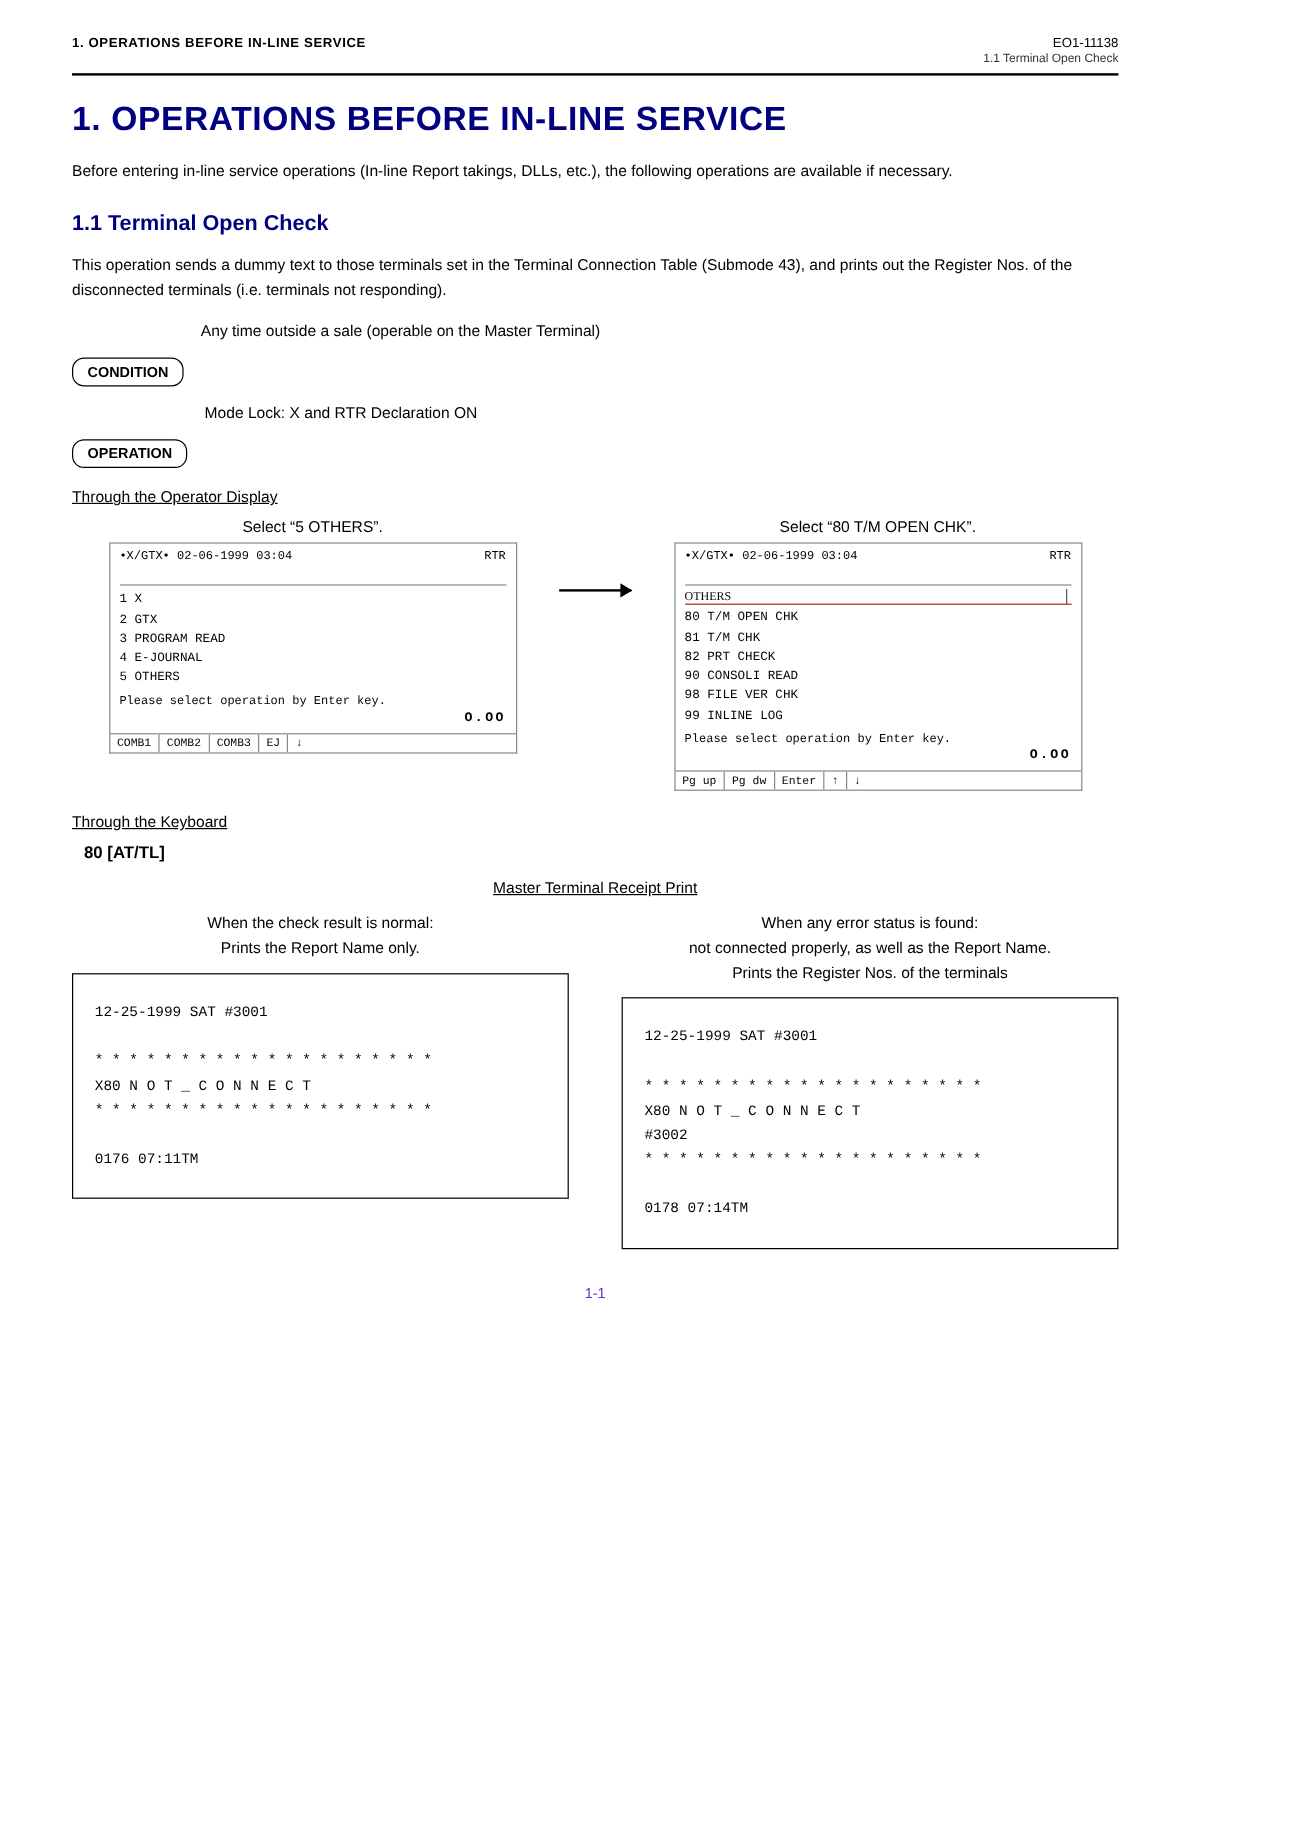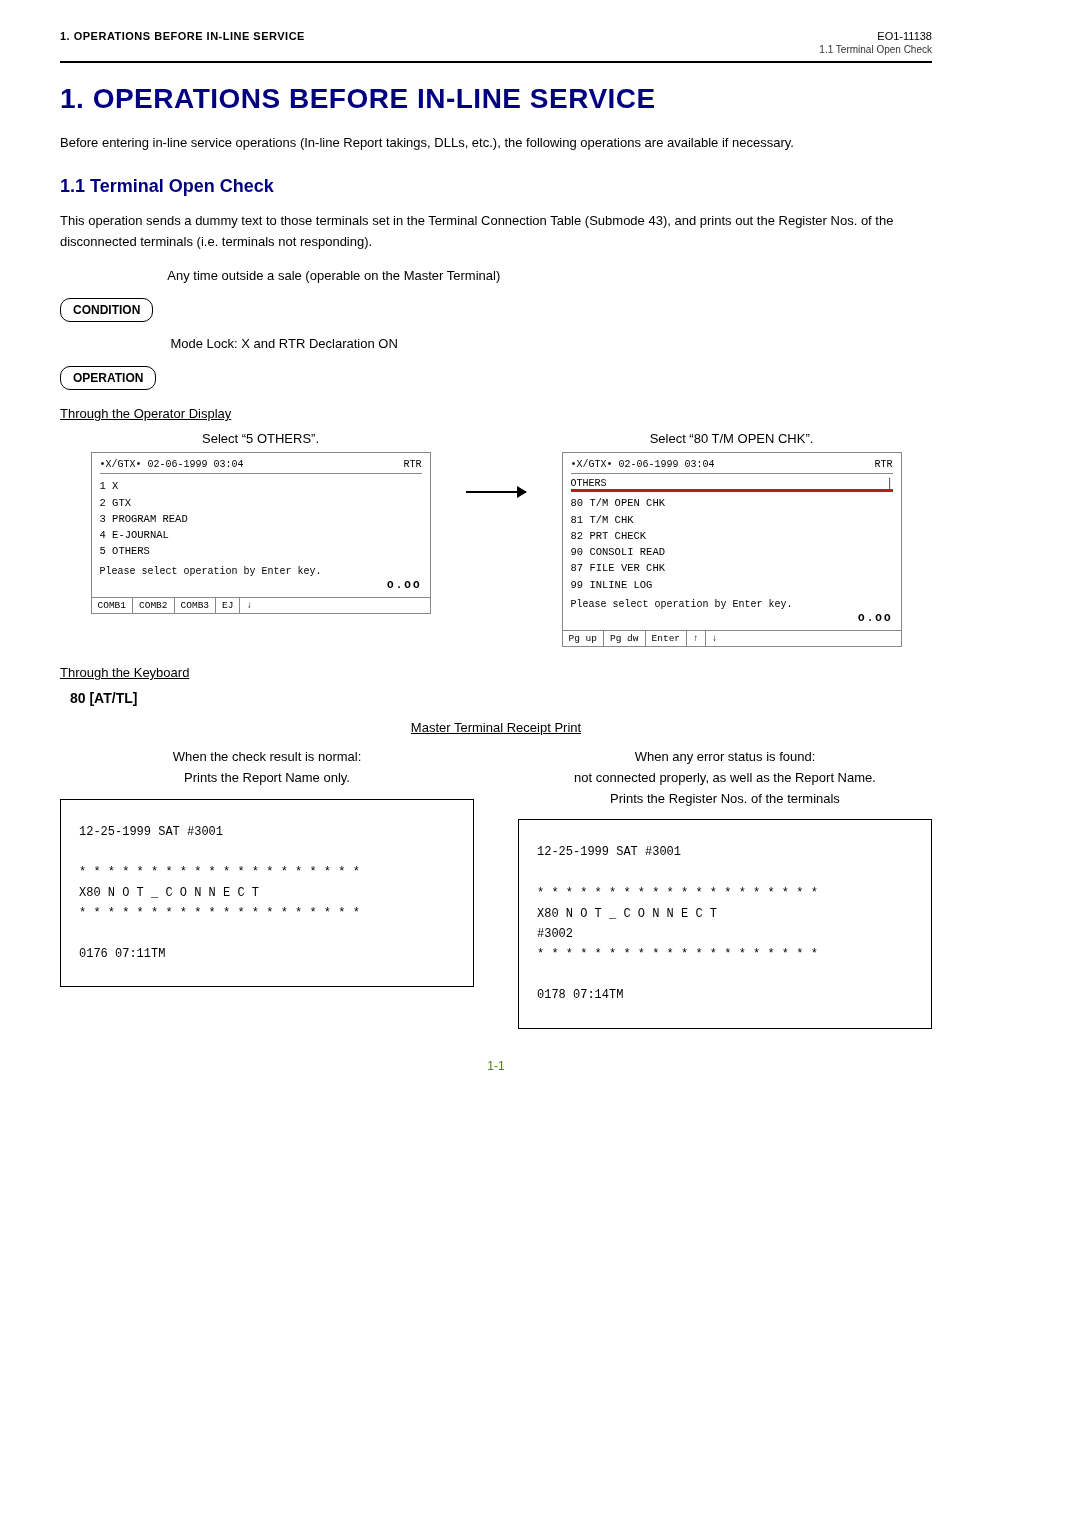--- a/index.html
+++ b/index.html
@@ -146,21 +146,21 @@
       font-family: 'Courier New', monospace;
       font-size: 11px;
       padding: 6px 8px;
       width: 340px;
       min-height: 140px;
     }
     .screen-header {
       display: flex;
       justify-content: space-between;
       border-bottom: 1px solid #888;
-      padding-bottom: 3px;
+      padding-bottom: 17px;
       margin-bottom: 4px;
       font-size: 10px;
     }
     .screen-body {
       font-size: 10.5px;
       line-height: 1.55;
     }
     .screen-footer {
       margin-top: 6px;
       font-size: 10px;
@@ -229,21 +229,21 @@
       line-height: 1.7;
       background: #fff;
     }
     .receipt-box .r-line {
       display: block;
     }
     .page-footer {
       text-align: center;
       font-size: 12px;
       margin-top: 30px;
-      color: #4d7c0f;
+      color: #6d28d9;
     }
     .highlight-box {
       border: 1px solid #888;
     }
     .screen-menu {
       min-height: 85px;
     }
   </style>
 </head>
 <body>
@@ -315,30 +315,30 @@
       <div class="arrow-line"></div>
     </div>
 
     <div class="screen-block">
       <div class="select-label">Select “80 T/M OPEN CHK”.</div>
       <div class="terminal-screen highlight-box screen-menu">
         <div class="screen-header">
           <span>•X/GTX• 02-06-1999 03:04</span>
           <span>RTR</span>
         </div>
-        <div style="font-family:Liberation Mono, monospace;font-size:10px;border-bottom:3px solid #b91c1c;margin-bottom:3px;display:flex;justify-content:space-between;">
+        <div style="font-family:Liberation Serif, serif;font-size:10px;border-bottom:1px solid #b91c1c;margin-bottom:3px;display:flex;justify-content:space-between;">
           <span>OTHERS</span>
           <span>│</span>
         </div>
         <div class="screen-body">
           <div>80 T/M OPEN CHK</div>
           <div>81 T/M CHK</div>
           <div>82 PRT CHECK</div>
           <div>90 CONSOLI READ</div>
-          <div>87 FILE VER CHK</div>
+          <div>98 FILE VER CHK</div>
           <div>99 INLINE LOG</div>
         </div>
         <div class="screen-footer">
           <div>Please select operation by Enter key.</div>
           <div class="screen-total">O.OO</div>
         </div>
       </div>
       <div class="screen-buttons">
         <span class="screen-btn">Pg up</span>
         <span class="screen-btn">Pg dw</span>

